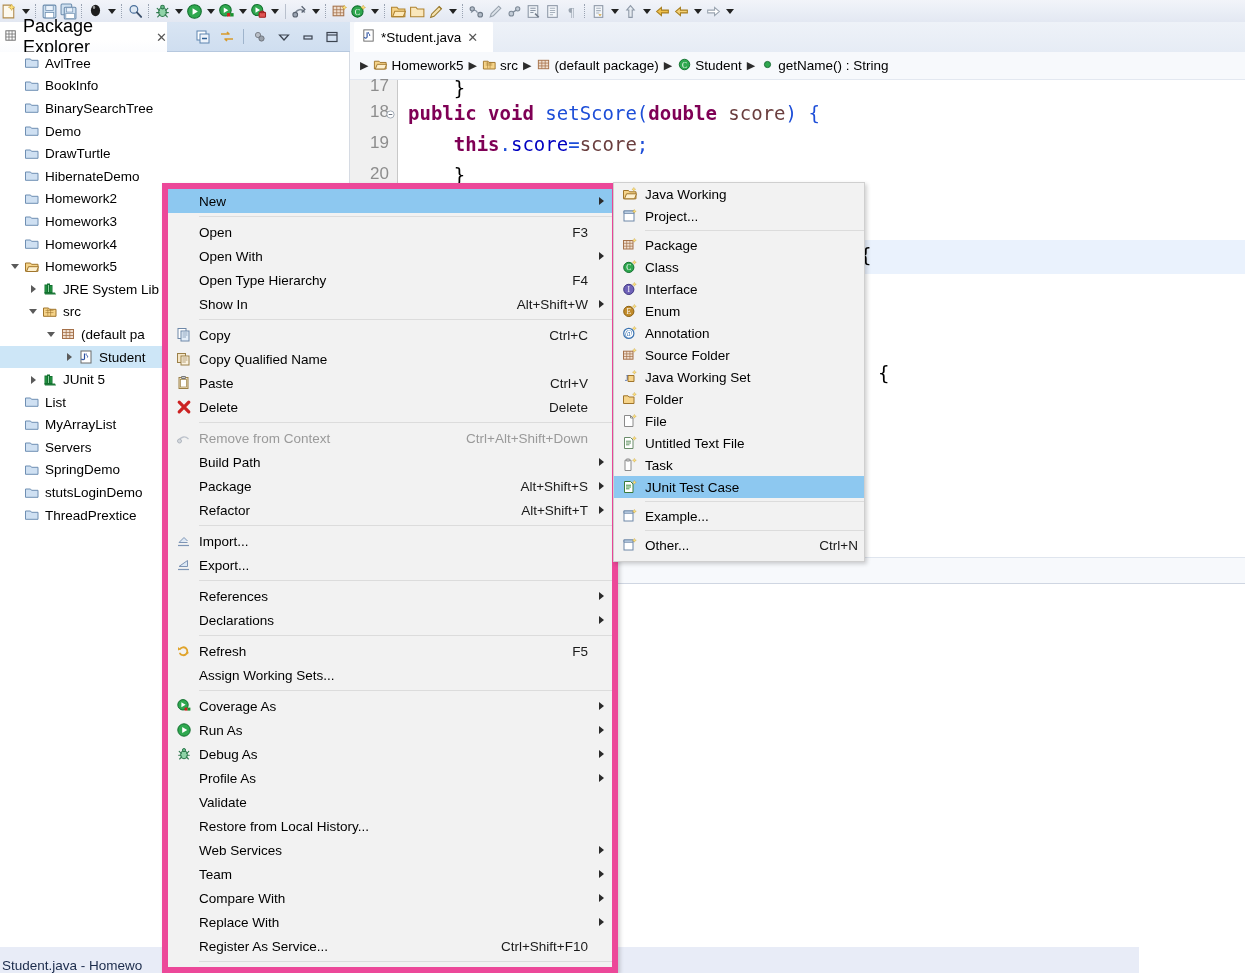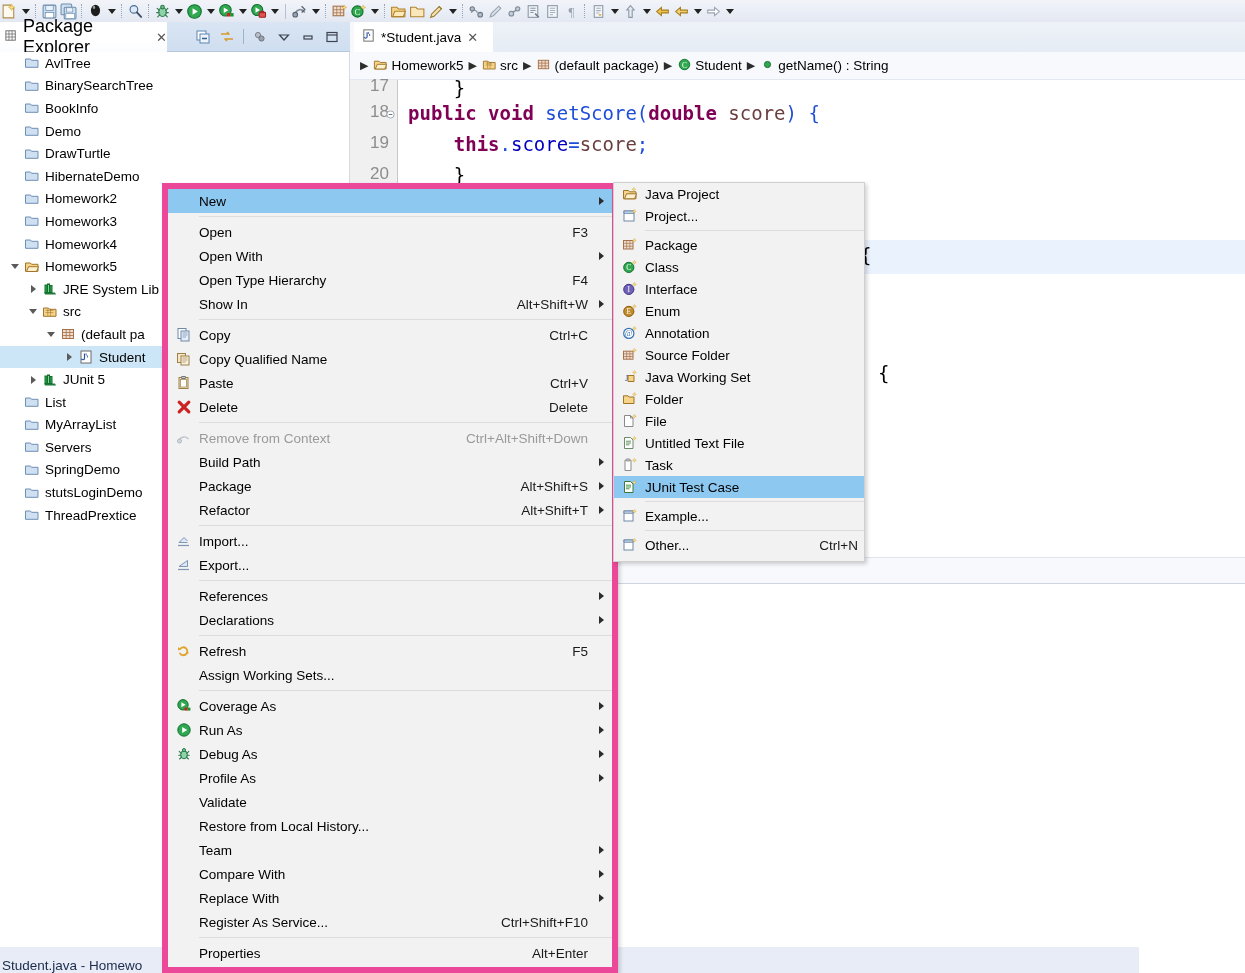--- a/index.html
+++ b/index.html
@@ -430,30 +430,30 @@
       </span>
       <span class="tlabel">AvlTree</span>
     </div>
     <div class="tree-row">
       <span class="tw" style="margin-left: 8px;"></span>
       <span class="ti">
         <svg width="16" height="16" viewBox="0 0 16 16">
           <path d="M1.5 4h5l1 1.3H14v7H1.5z" fill="#cfe0f2" stroke="#6f8fb3"></path>
         </svg>
       </span>
+      <span class="tlabel">BookInfo</span>
+    </div>
+    <div class="tree-row">
+      <span class="tw" style="margin-left: 8px;"></span>
+      <span class="ti">
+        <svg width="16" height="16" viewBox="0 0 16 16">
+          <path d="M1.5 4h5l1 1.3H14v7H1.5z" fill="#cfe0f2" stroke="#6f8fb3"></path>
+        </svg>
+      </span>
       <span class="tlabel">BinarySearchTree</span>
-    </div>
-    <div class="tree-row">
-      <span class="tw" style="margin-left: 8px;"></span>
-      <span class="ti">
-        <svg width="16" height="16" viewBox="0 0 16 16">
-          <path d="M1.5 4h5l1 1.3H14v7H1.5z" fill="#cfe0f2" stroke="#6f8fb3"></path>
-        </svg>
-      </span>
-      <span class="tlabel">BookInfo</span>
     </div>
     <div class="tree-row">
       <span class="tw" style="margin-left: 8px;"></span>
       <span class="ti">
         <svg width="16" height="16" viewBox="0 0 16 16">
           <path d="M1.5 4h5l1 1.3H14v7H1.5z" fill="#cfe0f2" stroke="#6f8fb3"></path>
         </svg>
       </span>
       <span class="tlabel">Demo</span>
     </div>
@@ -969,20 +969,26 @@
       <span style="width: 14px; padding-right: 4px;"></span>
     </div>
     <div class="mi">
       <span class="mico"></span>
       <span class="mlabel">Restore from Local History...</span>
       <span class="macc"></span>
       <span style="width: 14px; padding-right: 4px;"></span>
     </div>
     <div class="mi">
       <span class="mico"></span>
+      <span class="mlabel">Web Services</span>
+      <span class="macc"></span>
+      <span class="msub"></span>
+    </div>
+    <div class="mi">
+      <span class="mico"></span>
       <span class="mlabel">Team</span>
       <span class="macc"></span>
       <span class="msub"></span>
     </div>
     <div class="mi">
       <span class="mico"></span>
       <span class="mlabel">Compare With</span>
       <span class="macc"></span>
       <span class="msub"></span>
     </div>
@@ -1009,21 +1015,21 @@
 
 <div id="newmenu">
     <div class="mi">
       <span class="mico">
         <svg width="16" height="16" viewBox="0 0 16 16">
           <path d="M1.5 4.5h5l1 1.3H14v7H1.5z" fill="#f6d48a" stroke="#a0752b"></path>
           <path d="M2.5 12.8l2-5h10l-2 5z" fill="#fdf0cf" stroke="#a0752b"></path>
           <path d="M11.8 1.4l.6 1.3 1.3.6-1.3.6-.6 1.3-.6-1.3-1.3-.6 1.3-.6z" fill="#ffe07a" stroke="#c8a53c" stroke-width=".4"></path>
         </svg>
       </span>
-      <span class="mlabel">Java Project</span>
+      <span class="mlabel">Java Working</span>
       <span class="macc"></span>
     </div>
     <div class="mi">
       <span class="mico">
         <svg width="16" height="16" viewBox="0 0 16 16">
           <rect x="2" y="3" width="10" height="10" fill="#fff" stroke="#6e88a8"></rect>
           <path d="M2 3h10v2.3H2z" fill="#cfe0f2" stroke="#6e88a8"></path>
           <path d="M12.3 1.4l.6 1.3 1.3.6-1.3.6-.6 1.3-.6-1.3-1.3-.6 1.3-.6z" fill="#ffe07a" stroke="#c8a53c" stroke-width=".4"></path>
         </svg>
       </span>

